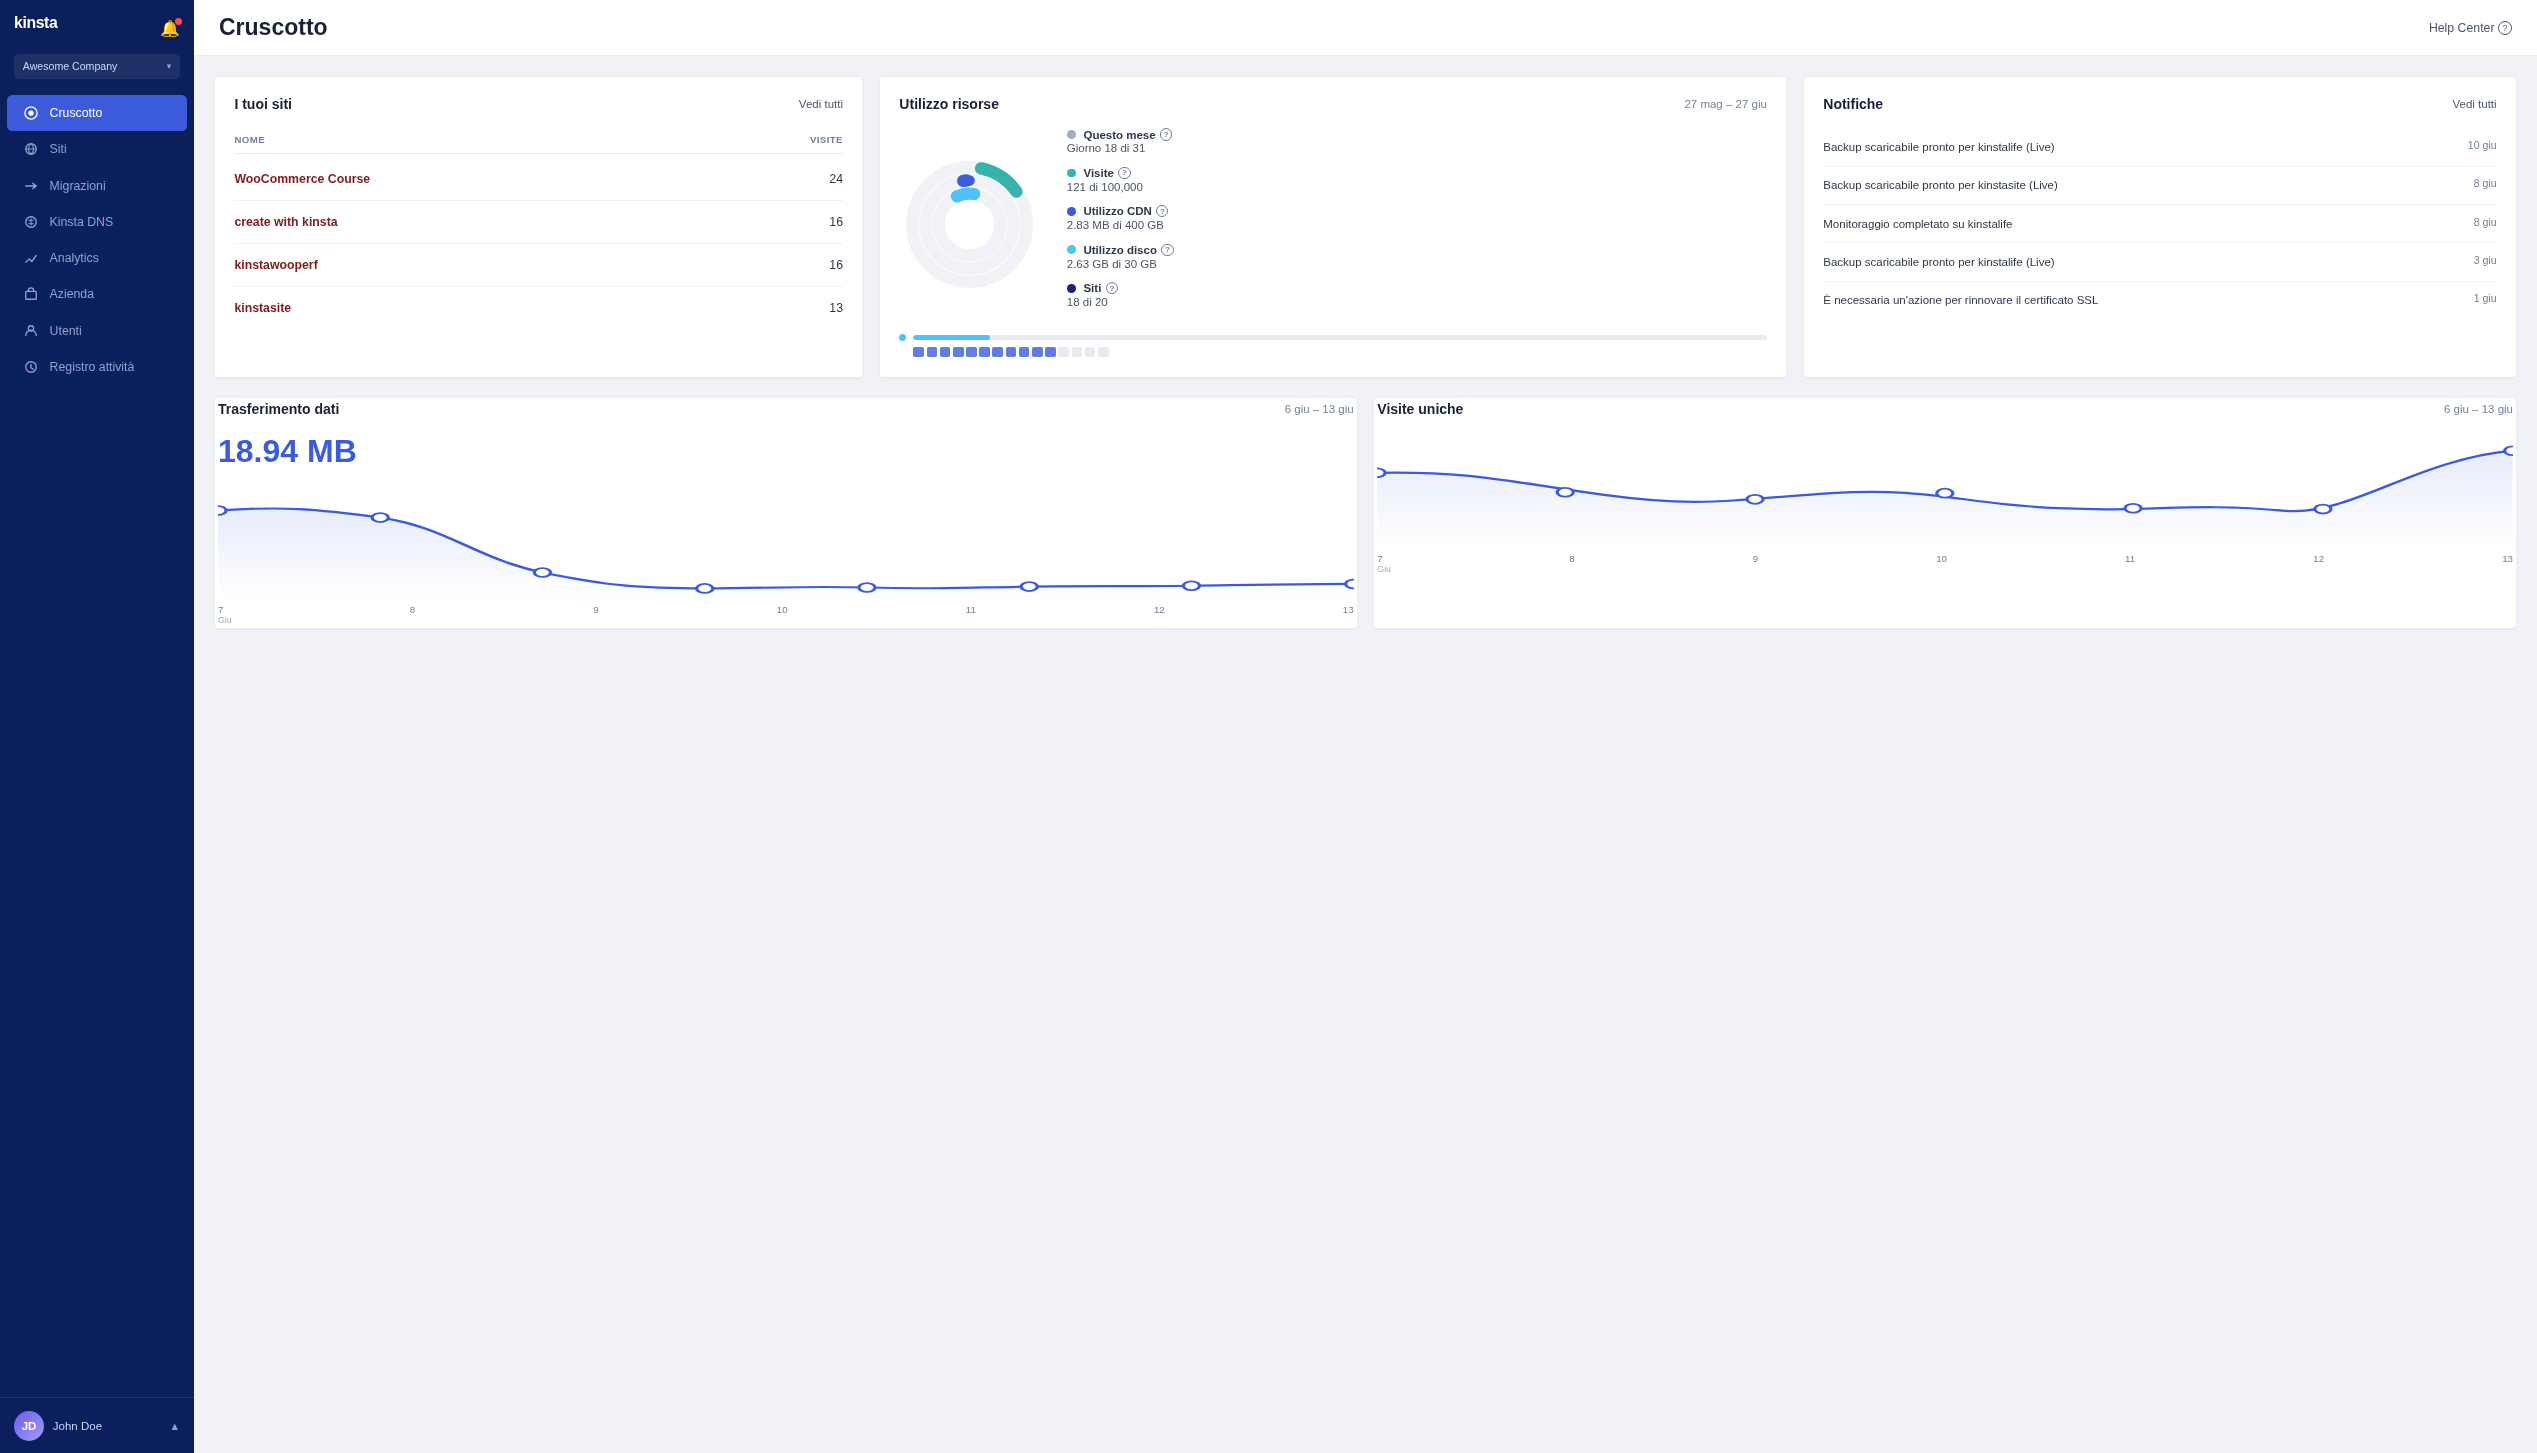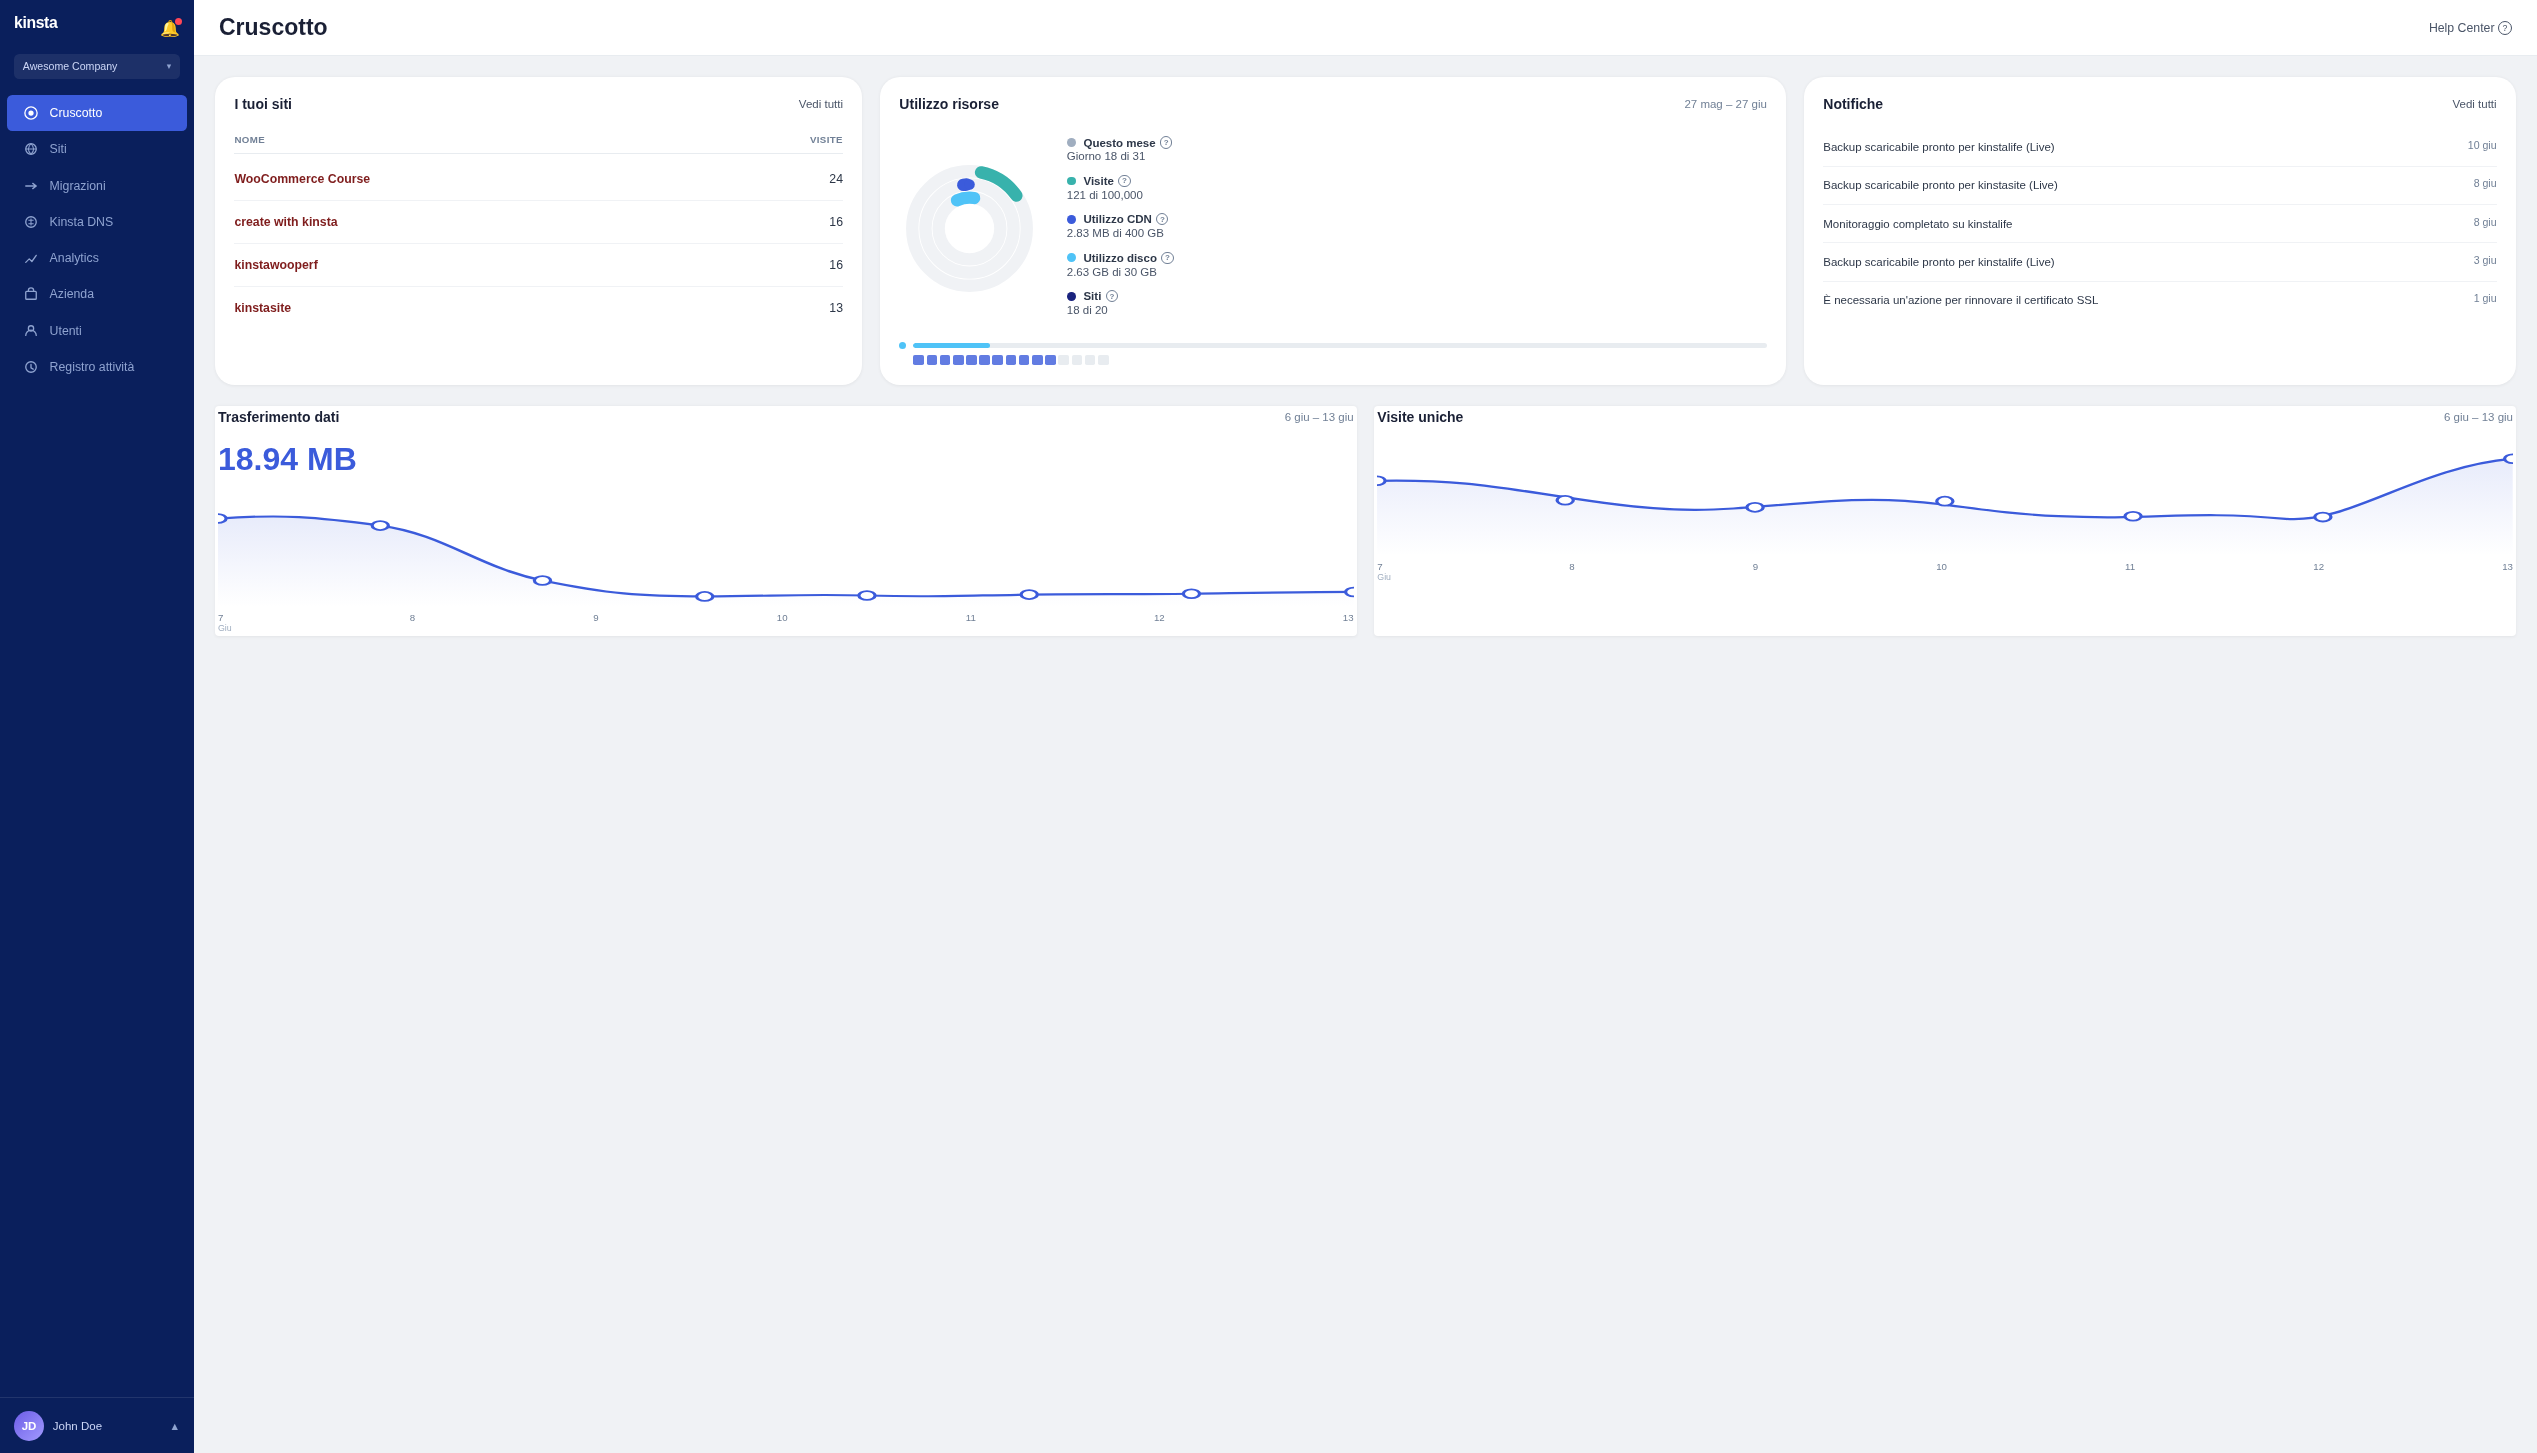--- a/index.html
+++ b/index.html
@@ -135,21 +135,21 @@
 
     .content {
       padding: 21px;
       display: grid;
       grid-template-columns: 1fr 1.4fr 1.1fr;
       gap: 17.6px;
     }
 
     .card {
       background: white;
-      border-radius: 20px;
+      border-radius: 3px;
       padding: 19.4px;
       box-shadow: 0 0.9px 3.5px rgba(0,0,0,0.06);
     }
 
     .card-header {
       display: flex;
       align-items: center;
       justify-content: space-between;
       margin-bottom: 16px;
     }
@@ -203,21 +203,21 @@
       gap: 26.4px;
       margin-bottom: 14px;
     }
     .donut-container {
       position: relative;
       width: 141px;
       height: 141px;
       flex-shrink: 0;
     }
     .donut-svg { width: 141px; height: 141px; }
-    .resource-stats { flex: 1; margin-top: 8px; }
+    .resource-stats { flex: 1; }
     .stat-item { margin-bottom: 12.3px; }
     .stat-label {
       font-size: 11.5px;
       font-weight: 600;
       color: #2d3748;
       display: flex;
       align-items: center;
       gap: 4.4px;
       margin-bottom: 1.8px;
     }

